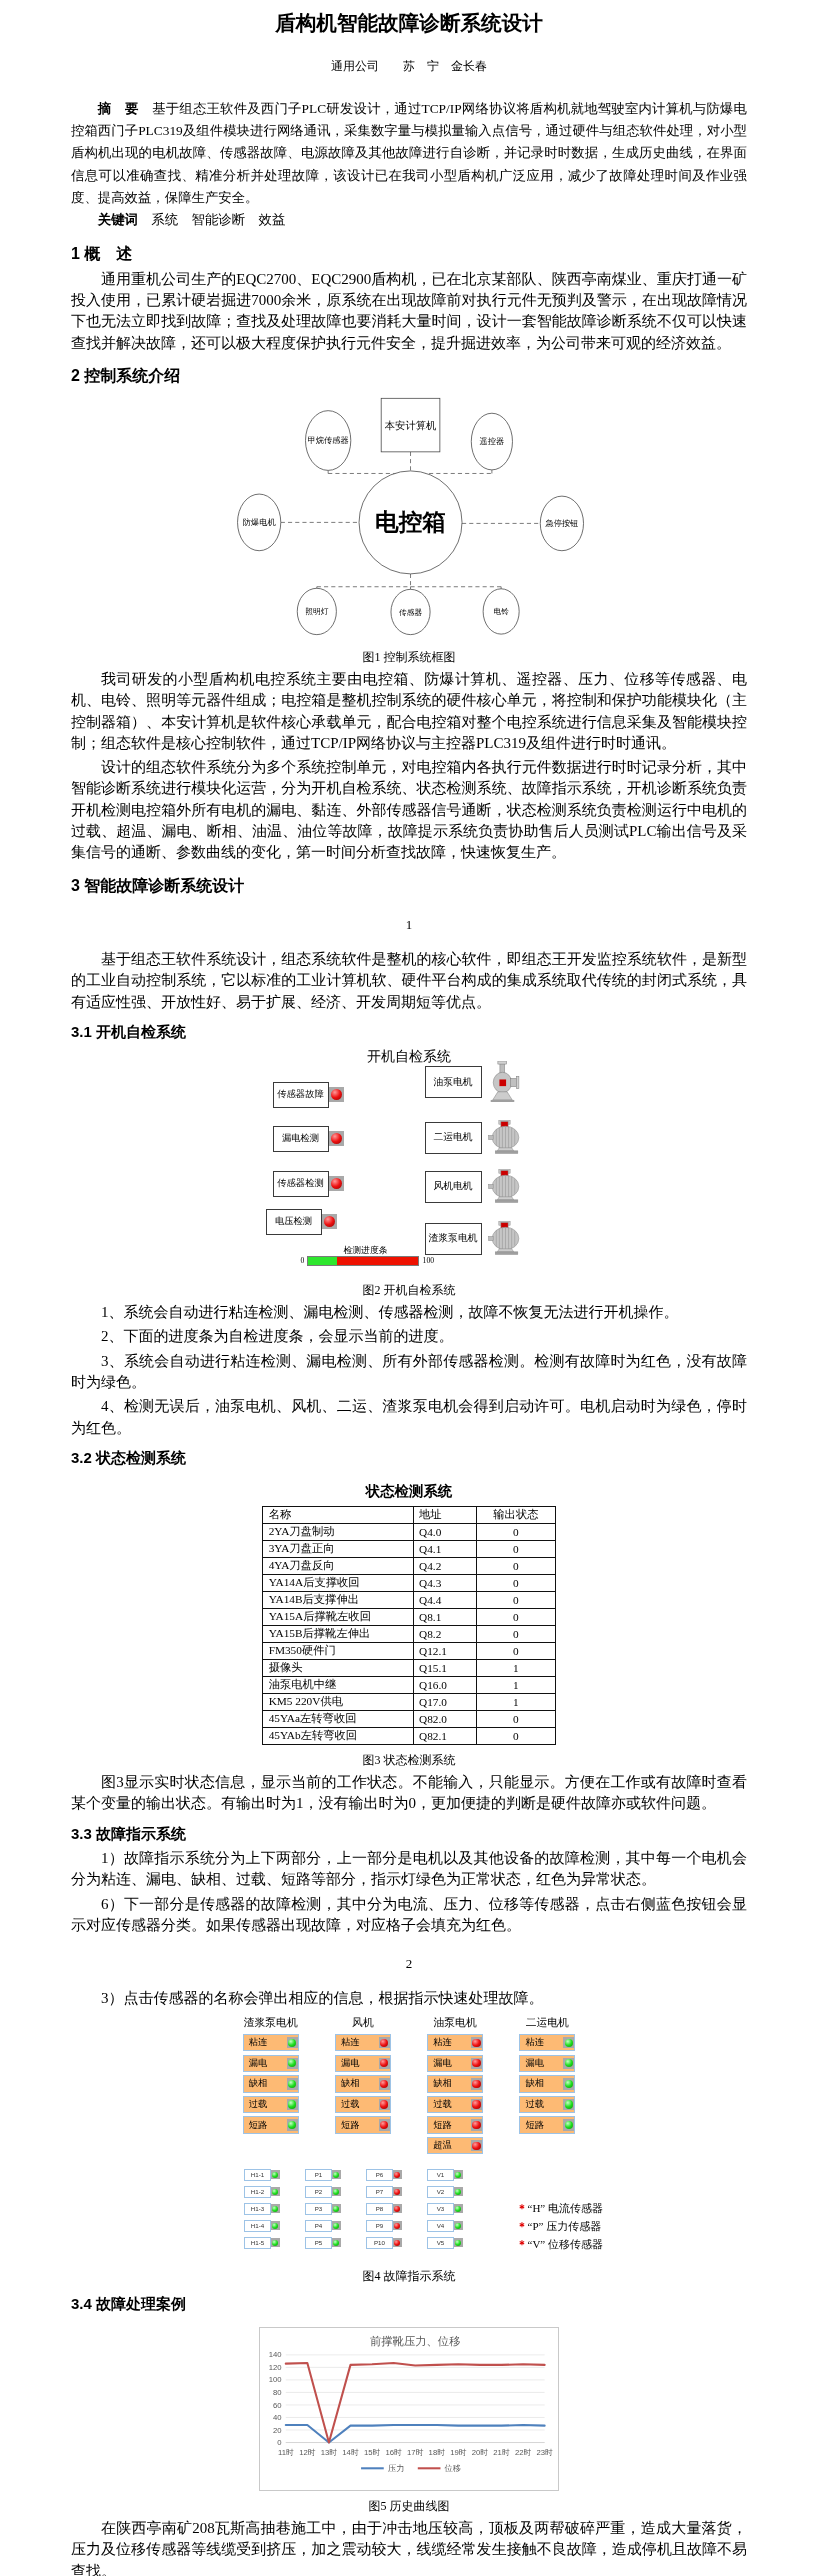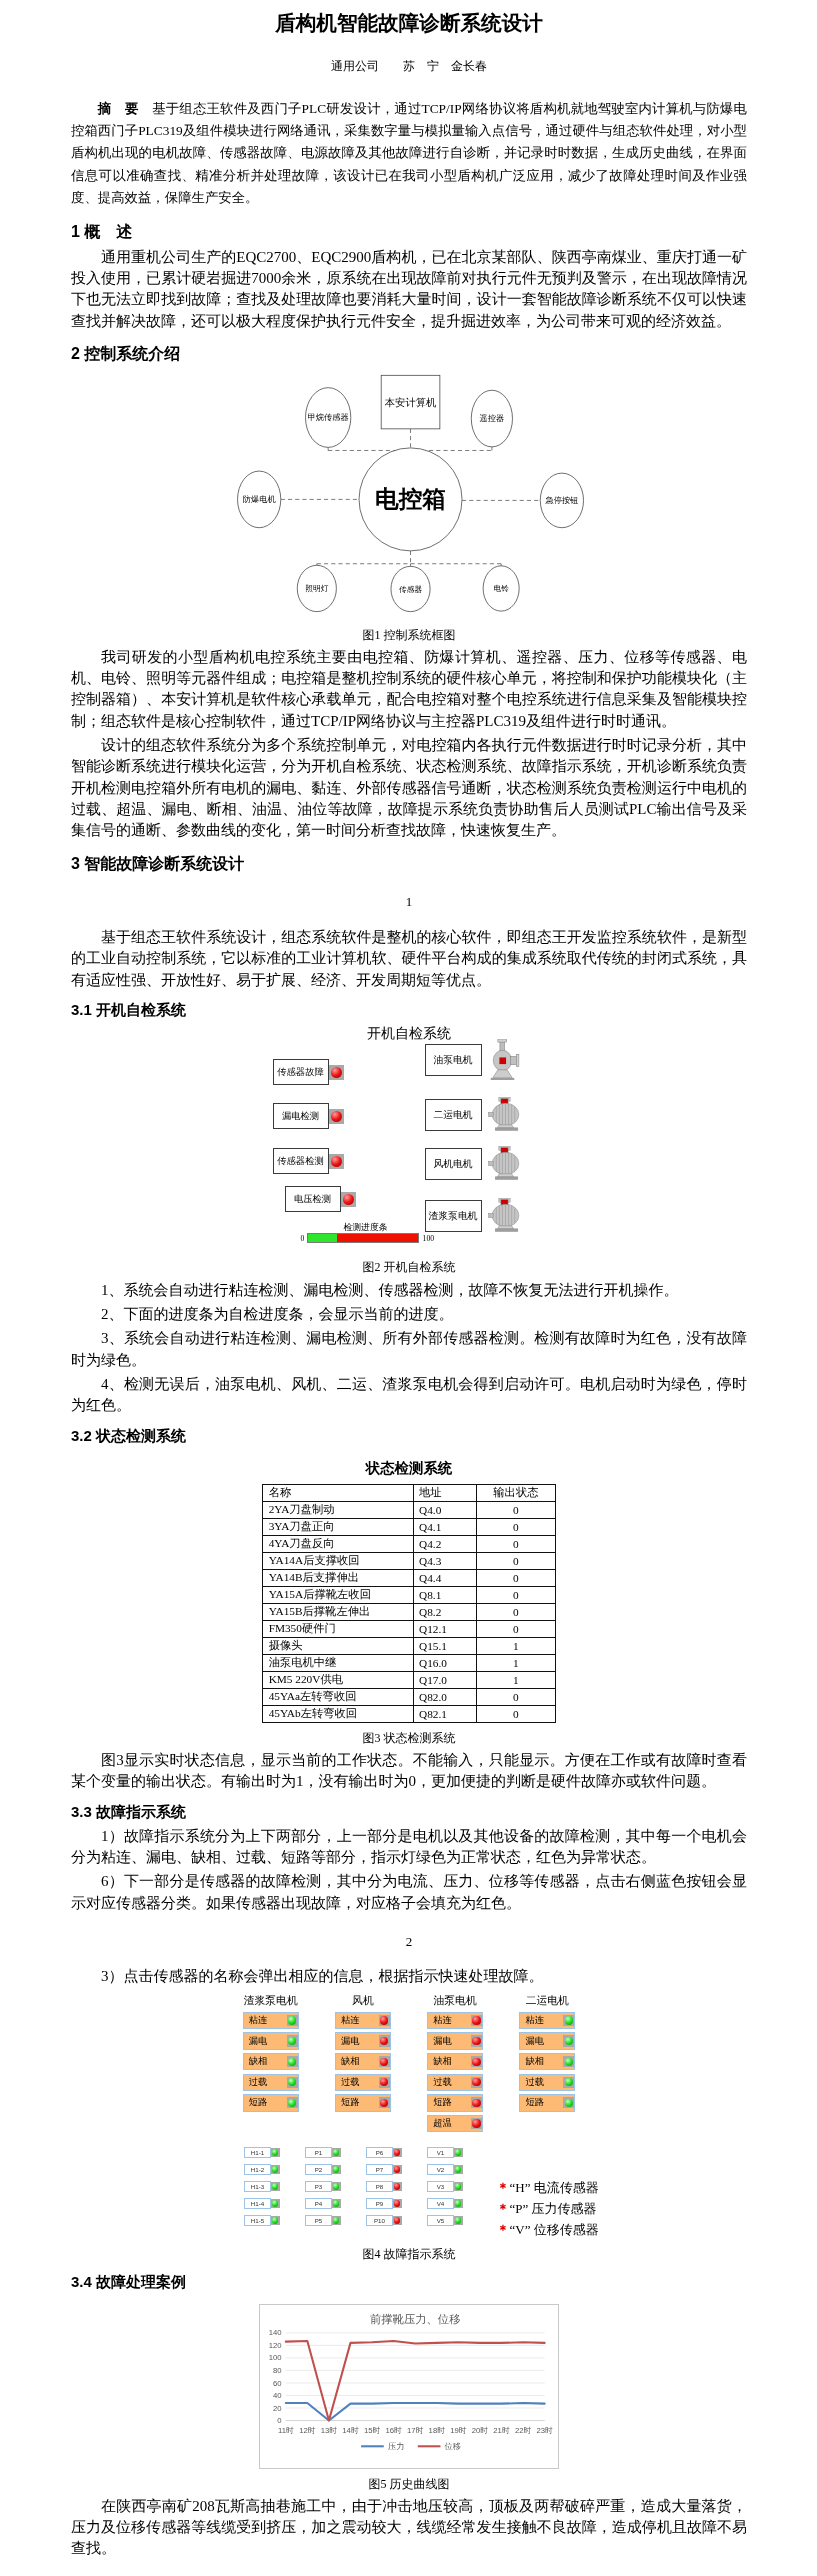--- a/index.html
+++ b/index.html
@@ -76,37 +76,38 @@
   .f4cell{ width:49px; height:15.5px; border:0.5px solid #9dc3e6; background:#fdba74;
     display:flex; align-items:center; justify-content:space-between;
     padding-left:5.2px; margin-bottom:3.1px; font-size:9.3px; }
   .f4bottom{ position:relative; width:361px; margin:11.3px auto 0 auto; height:92px; }
   .f4grid{ position:absolute; left:15.5px; top:0; display:grid;
     grid-template-columns:repeat(4,61px); row-gap:5.2px; }
   .f4sens{ display:flex; align-items:center; }
   .f4sens .sbox{ width:25px; height:9.8px; border:0.5px solid #9dc3e6; background:#fff;
     display:flex; align-items:center; justify-content:center;
     font-size:6.2px; color:#333; font-family:"Liberation Sans","DejaVu Sans",sans-serif;}
-  .f4legend{ position:absolute; left:268px; top:32px; font-size:13px; white-space:nowrap; }
+  .f4legend{ position:absolute; left:288px; top:32px; font-size:11px; white-space:nowrap; }
   .f4legend div{ margin-bottom:3.1px; }
   .f4legend .ast{ color:#e00000; font-weight:bold; }
 
   
   .chart-box{ width:298px; margin:12.4px auto 0 auto; border:0.5px solid #c9c9c9;
     background:#fff; padding:3.1px 0 1px 0; }
 </style>
 </head>
 <body>
 
 <div id="page">
 
   <div class="doc-title">盾构机智能故障诊断系统设计</div>
   <div class="authors">通用公司　　苏　宁　金长春</div>
 
   <p class="abstract"><b class="lbl">摘　要</b>　<span>基于组态王软件及西门子PLC研发设计，通过TCP/IP网络协议将盾构机就地驾驶室内计算机与防爆电控箱西门子PLC319及组件模块进行网络通讯，采集数字量与模拟量输入点信号，通过硬件与组态软件处理，对小型盾构机出现的电机故障、传感器故障、电源故障及其他故障进行自诊断，并记录时时数据，生成历史曲线，在界面信息可以准确查找、精准分析并处理故障，该设计已在我司小型盾构机广泛应用，减少了故障处理时间及作业强度、提高效益，保障生产安全。</span></p>
+  <p class="keywords"><b class="lbl">关键词</b>　<span>系统　智能诊断　效益</span></p>
 
   <div class="sec-h">1 概　述</div>
   <p class="bp">通用重机公司生产的EQC2700、EQC2900盾构机，已在北京某部队、陕西亭南煤业、重庆打通一矿投入使用，已累计硬岩掘进7000余米，原系统在出现故障前对执行元件无预判及警示，在出现故障情况下也无法立即找到故障；查找及处理故障也要消耗大量时间，设计一套智能故障诊断系统不仅可以快速查找并解决故障，还可以极大程度保护执行元件安全，提升掘进效率，为公司带来可观的经济效益。</p>
 
   <div class="sec-h">2 控制系统介绍</div>
 
   <div class="fig1-wrap">
     <svg id="fig1-svg" width="381" height="245" viewBox="0 0 740 475">
         <line x1="212" y1="146" x2="212" y2="152" stroke="#555" stroke-width="1.5" stroke-dasharray="8 6"></line>
         <line x1="530" y1="145" x2="530" y2="152" stroke="#555" stroke-width="1.5" stroke-dasharray="8 6"></line>
@@ -163,21 +164,21 @@
         <div class="ledsq led-lg">
           <div class="ball r"></div>
         </div>
       </div>
       <div class="f2check" style="left: 49px; top: 123px;">
         <div class="box">传感器检测</div>
         <div class="ledsq led-lg">
           <div class="ball r"></div>
         </div>
       </div>
-      <div class="f2check" style="left: 61px; top: 161px;">
+      <div class="f2check" style="left: 42px; top: 161px;">
         <div class="box">电压检测</div>
         <div class="ledsq led-lg">
           <div class="ball r"></div>
         </div>
       </div>
       <div class="f2motor" style="left: 201px; top: 13.4px;">
         <div class="box">油泵电机</div>
         <div><svg width="36" height="41" viewBox="0 0 70 80">
             <rect x="29" y="4" width="9" height="22" fill="#bdbdbd" stroke="#7a7a7a"></rect>
             <rect x="25" y="0" width="17" height="6" fill="#d2d2d2" stroke="#7a7a7a"></rect>

